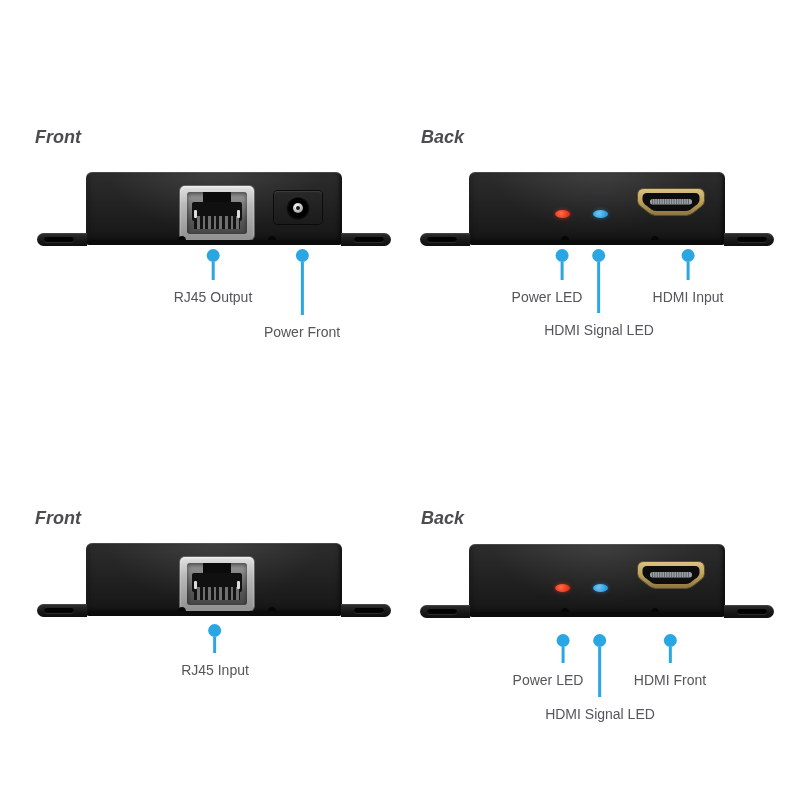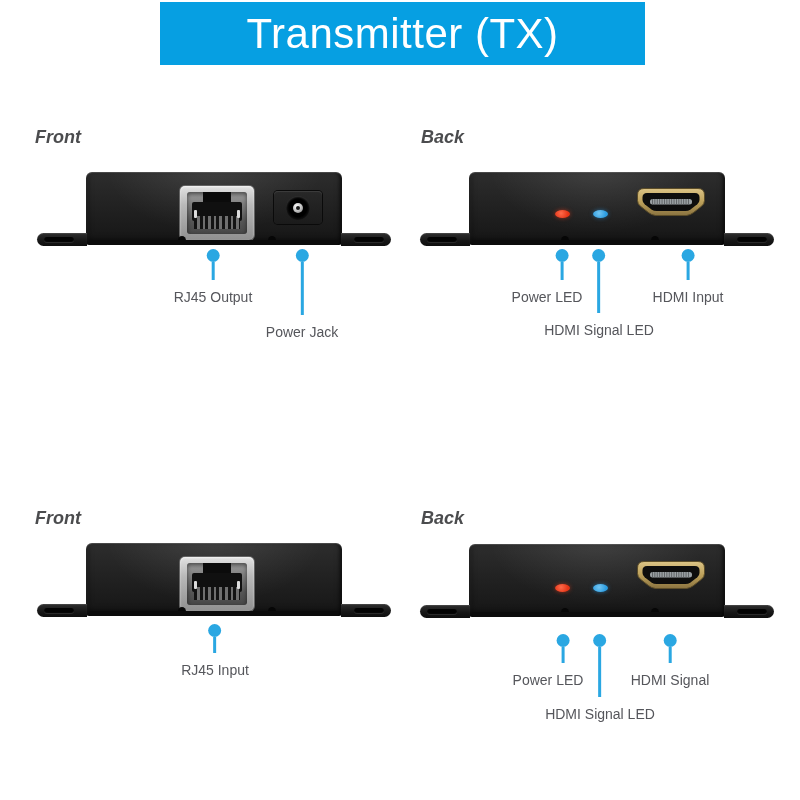--- a/index.html
+++ b/index.html
@@ -122,23 +122,20 @@
   .callout .label{
     margin-top:6px;font-size:14px;line-height:22px;white-space:nowrap;
     color:var(--label-text,#55565b);
   }
 </style>
 </head>
 <body>
 
 <div class="canvas">
 
-  <div class="banner banner-tx">
-    <span>Transmitter (TX)</span>
-  </div>
 
   <div class="section-label" style="left:35px;top:127px">Front</div>
   <div class="section-label" style="left:421px;top:127px">Back</div>
 
   <div class="device" style="left:86px;top:172px">
     <div class="ear ear-left">
         <div class="slot"></div>
       </div>
     <div class="ear ear-right">
         <div class="slot"></div>
@@ -187,21 +184,21 @@
   </div>
 
   <div class="callout" style="left:213px;top:249px">
     <div class="dot"></div>
     <div class="line" style="height:18px"></div>
     <div class="label">RJ45 Output</div>
   </div>
   <div class="callout" style="left:302px;top:249px">
     <div class="dot"></div>
     <div class="line" style="height:53px"></div>
-    <div class="label">Power Jack</div>
+    <div class="label">Power Front</div>
   </div>
   <div class="callout" style="left:562px;top:249px">
     <div class="dot"></div>
     <div class="line" style="height:18px"></div>
     <div class="label" style="transform:translateX(-15px)">Power LED</div>
   </div>
   <div class="callout" style="left:599px;top:249px">
     <div class="dot"></div>
     <div class="line" style="height:51px"></div>
     <div class="label">HDMI Signal LED</div>
@@ -273,16 +270,16 @@
     <div class="label" style="transform:translateX(-15px)">Power LED</div>
   </div>
   <div class="callout" style="left:600px;top:634px">
     <div class="dot"></div>
     <div class="line" style="height:50px"></div>
     <div class="label">HDMI Signal LED</div>
   </div>
   <div class="callout" style="left:670px;top:634px">
     <div class="dot"></div>
     <div class="line" style="height:16px"></div>
-    <div class="label">HDMI Signal</div>
+    <div class="label">HDMI Front</div>
   </div>
 
 </div>
 
 </body></html>

